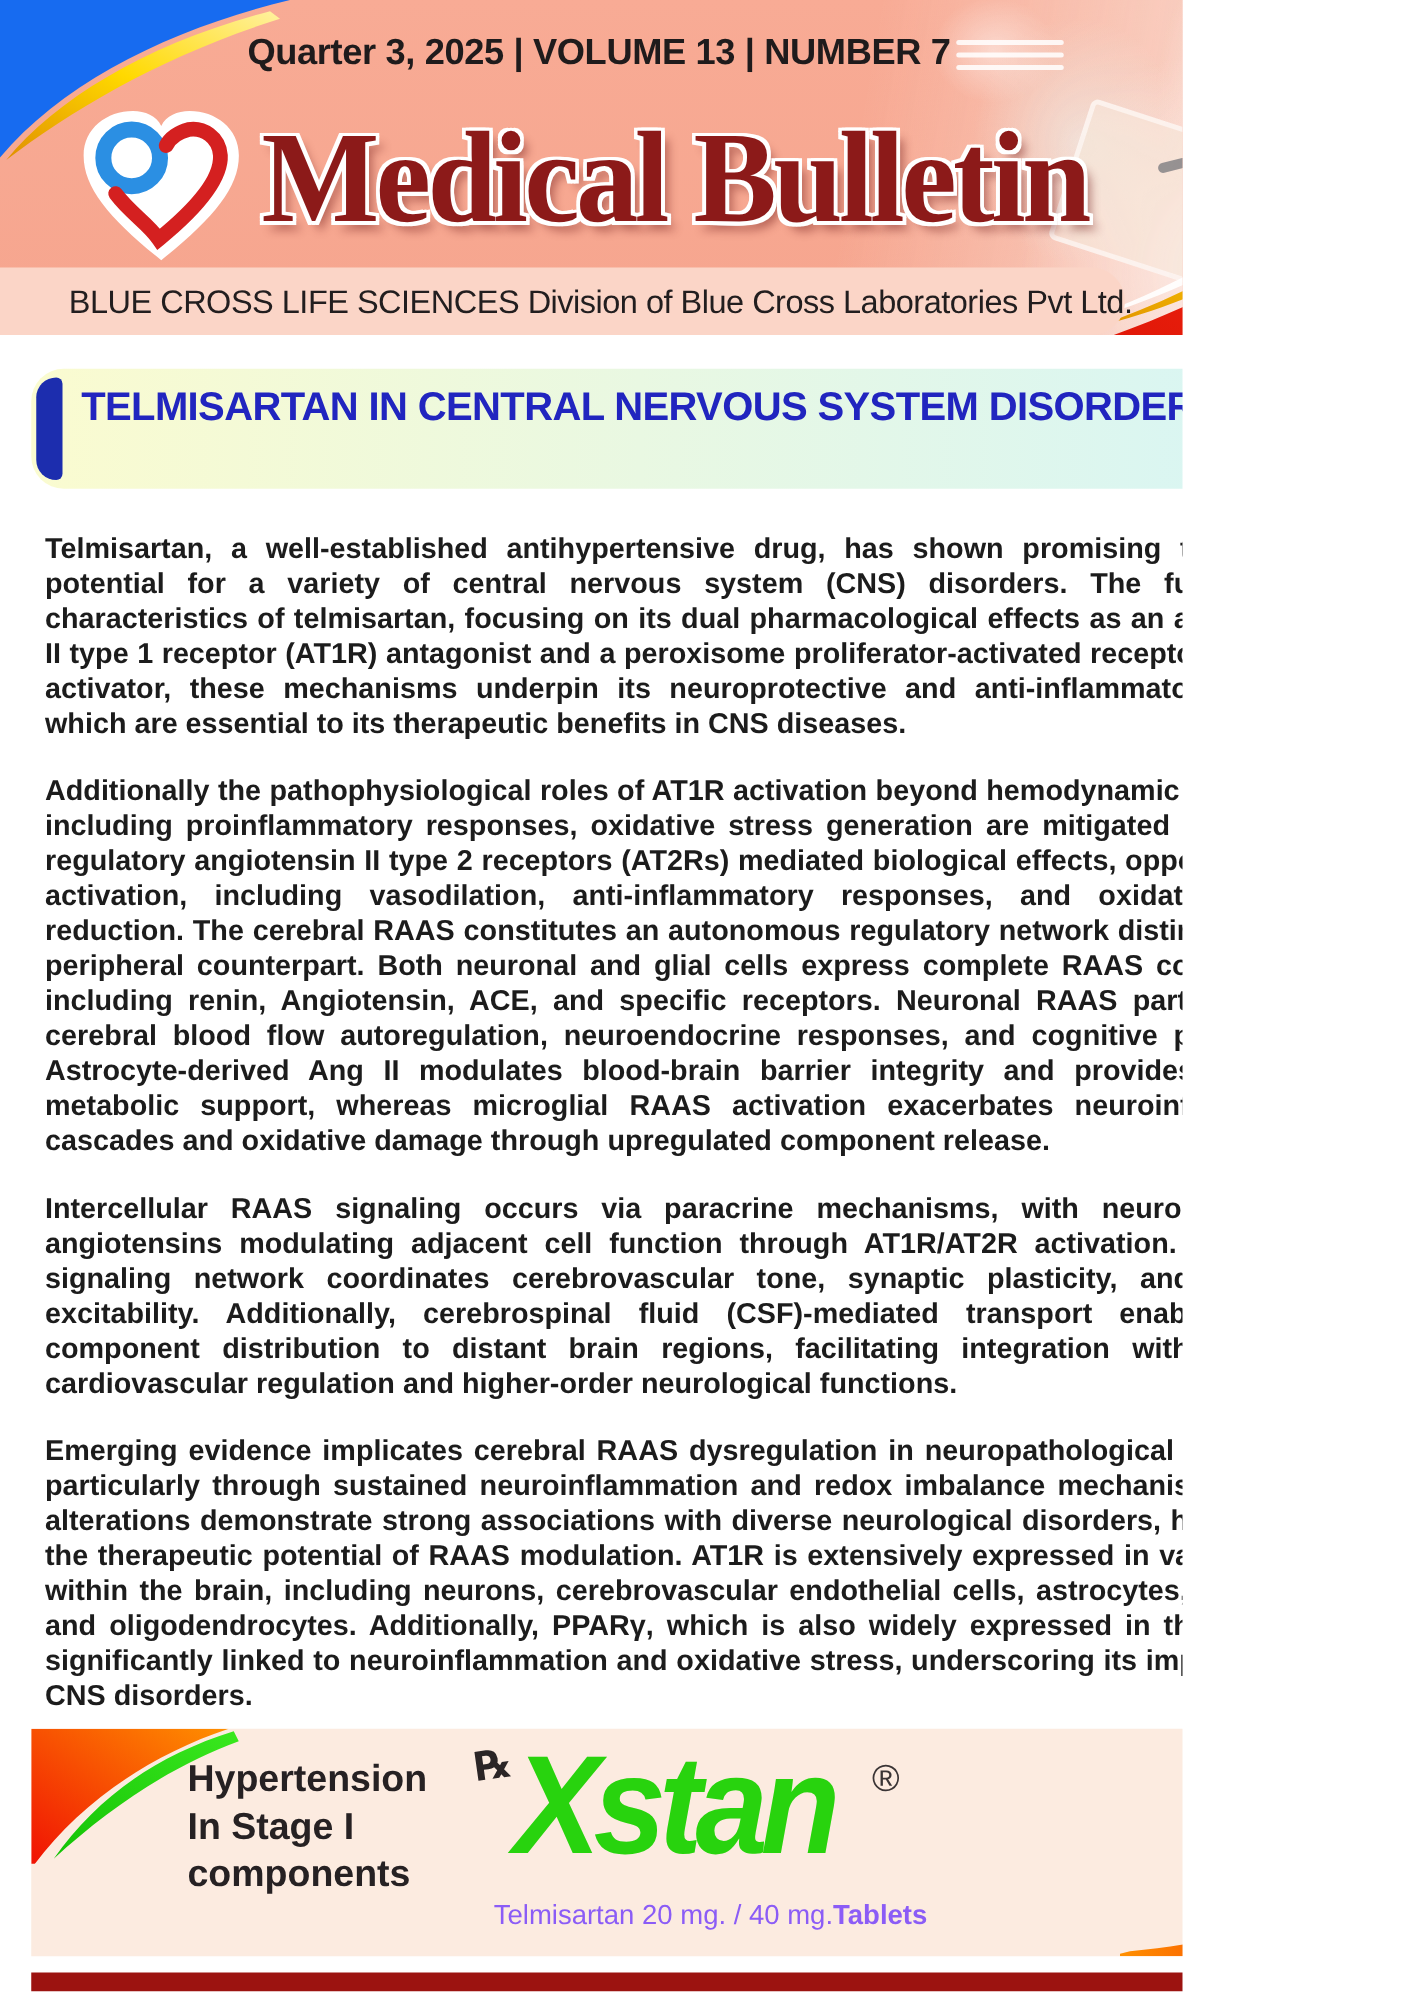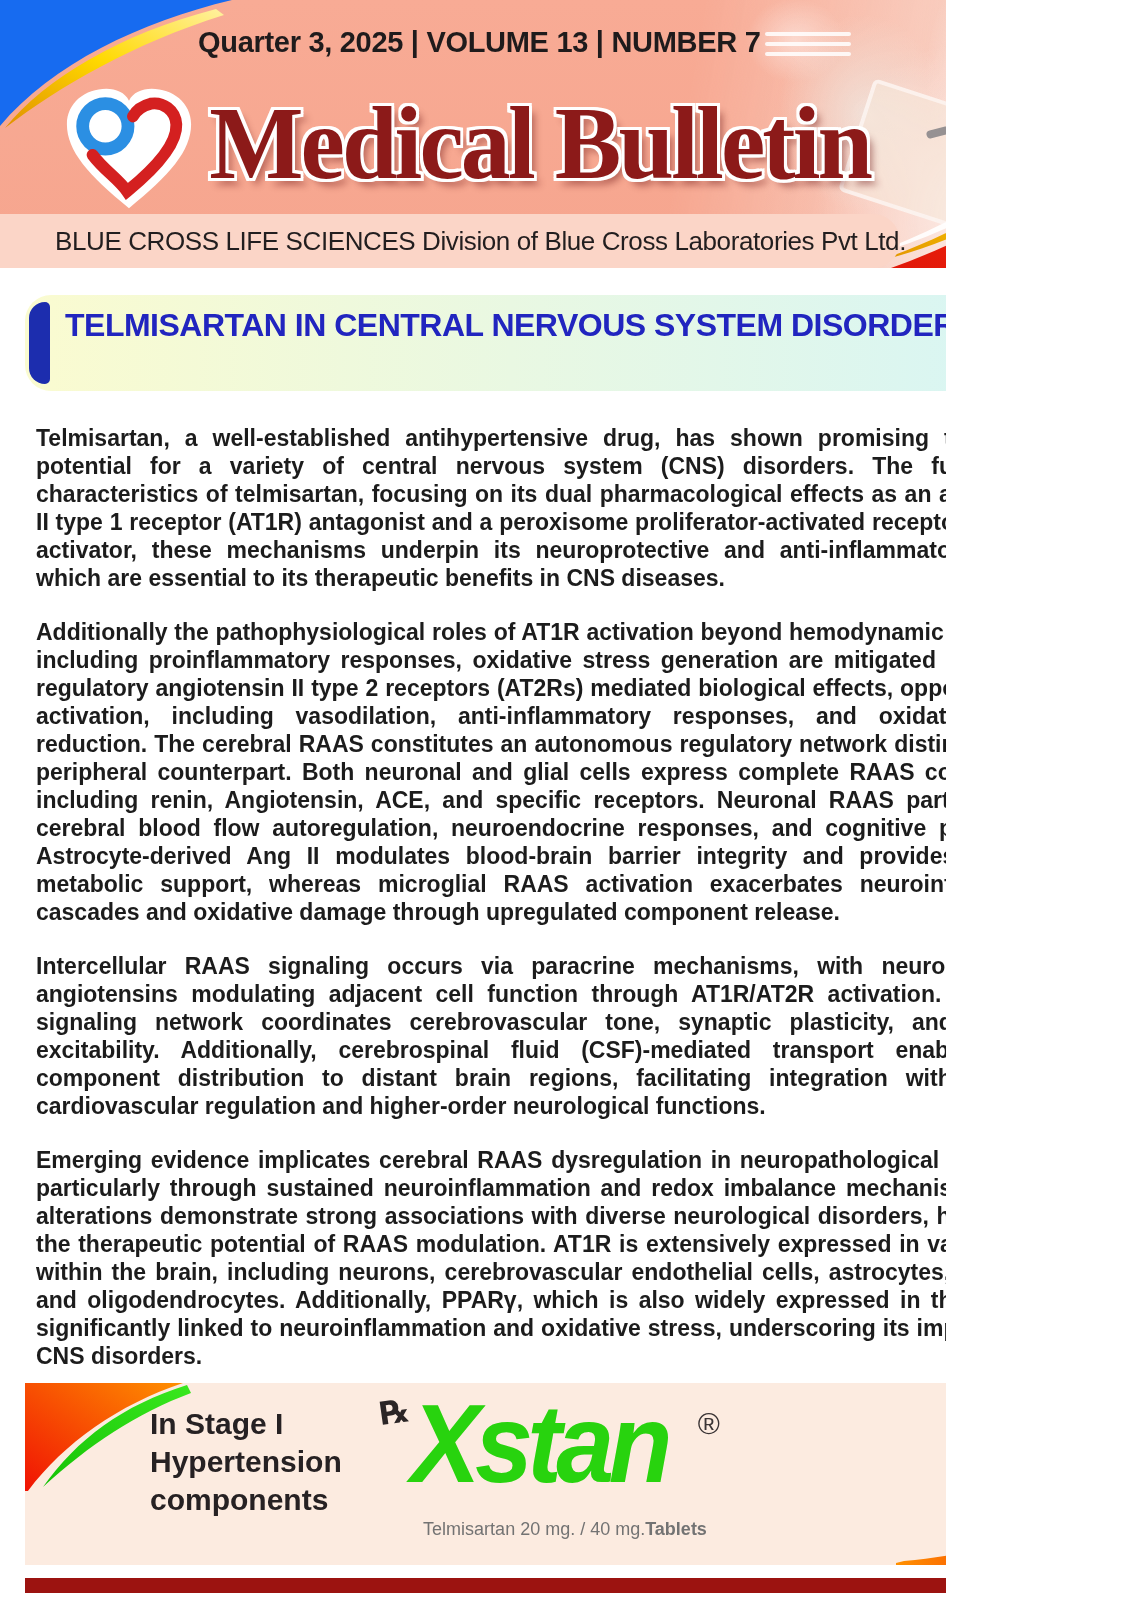--- a/index.html
+++ b/index.html
@@ -64,21 +64,21 @@
   .ad-corner-br{position:absolute;right:0;bottom:0;width:210px;height:110px;}
   .tagline{position:absolute;left:125px;top:22px;font-size:30px;font-weight:bold;
       color:#262123;line-height:38px;}
   .brand-row{position:absolute;left:355px;top:4px;display:flex;align-items:flex-start;}
   .rx{font-size:32px;font-weight:bold;color:#2b2526;margin-top:6px;margin-right:2px;
       transform:rotate(-8deg);}
   .brand{font-size:112px;line-height:1.02;font-weight:bold;font-style:italic;
       color:#28d30e;letter-spacing:-6px;transform:scaleX(.93);transform-origin:left;}
   .reg{font-size:30px;color:#3a3435;margin-top:20px;margin-left:12px;font-weight:normal;}
   .desc{position:absolute;left:370px;top:136px;width:340px;text-align:center;
-      font-size:18px;color:#737373;white-space:nowrap;}
+      font-size:22px;color:#8b5cf6;white-space:nowrap;}
   .desc b{font-weight:bold;}
   
   .footer-bar{position:absolute;left:25px;top:1578px;width:1081px;height:15px;background:#9c1310;}
 </style>
 </head>
 <body>
 
 <div id="page">
 
   <div class="hdr">
@@ -177,22 +177,22 @@
         <linearGradient id="greenB" x1="0" y1="1" x2="1" y2="0">
           <stop offset="0" stop-color="#14c206"></stop>
             <stop offset="1" stop-color="#3ae81e"></stop>
         </linearGradient>
       </defs>
       <path d="M210,14 C168,68 104,98 8,106 L0,108 L0,110 L210,110 Z" fill="url(#redB)"></path>
       <path d="M55,106 C92,74 134,66 170,82 C138,58 90,70 52,107 Z" fill="url(#greenB)"></path>
     </svg>
 
     <div class="tagline">
+      <div>Hypertension</div>
       <div>In Stage I</div>
-      <div>Hypertension</div>
       <div>components</div>
     </div>
 
     <div class="brand-row">
       <span class="rx">℞</span>
       <span class="brand">Xstan</span>
       <span class="reg">®</span>
     </div>
 
     <div class="desc">

